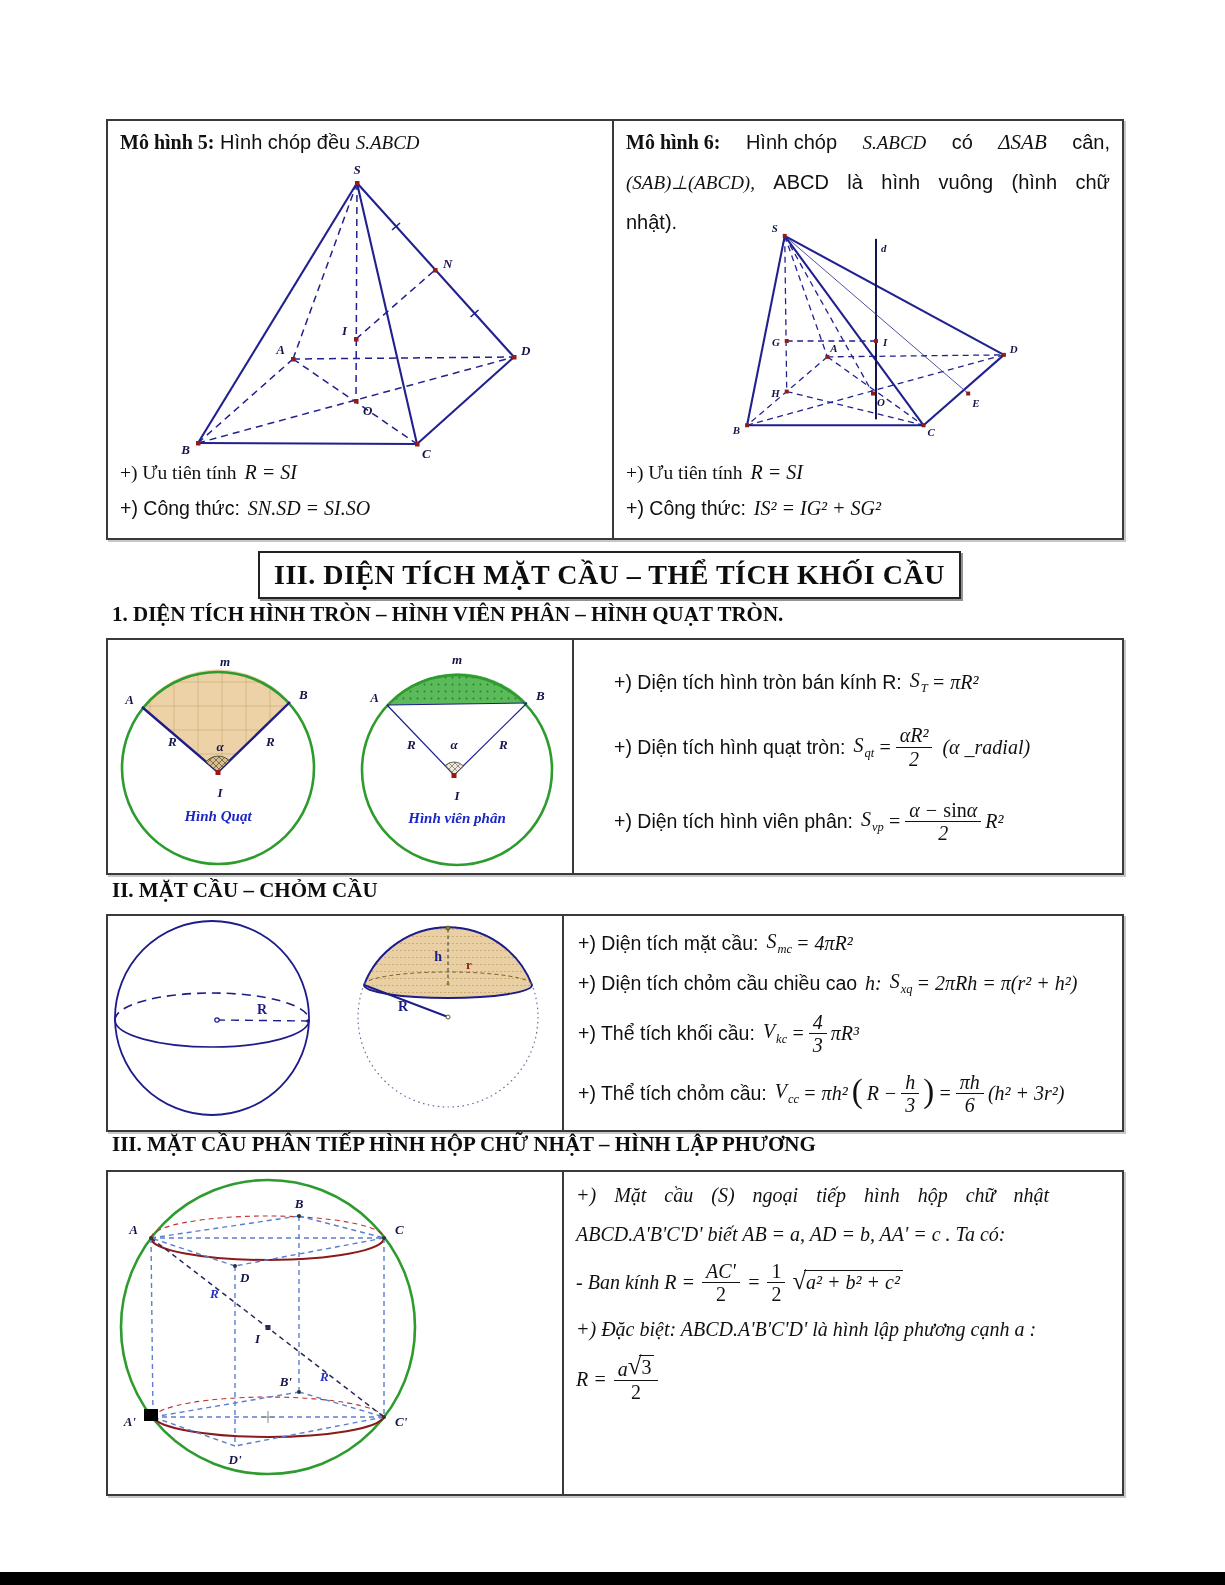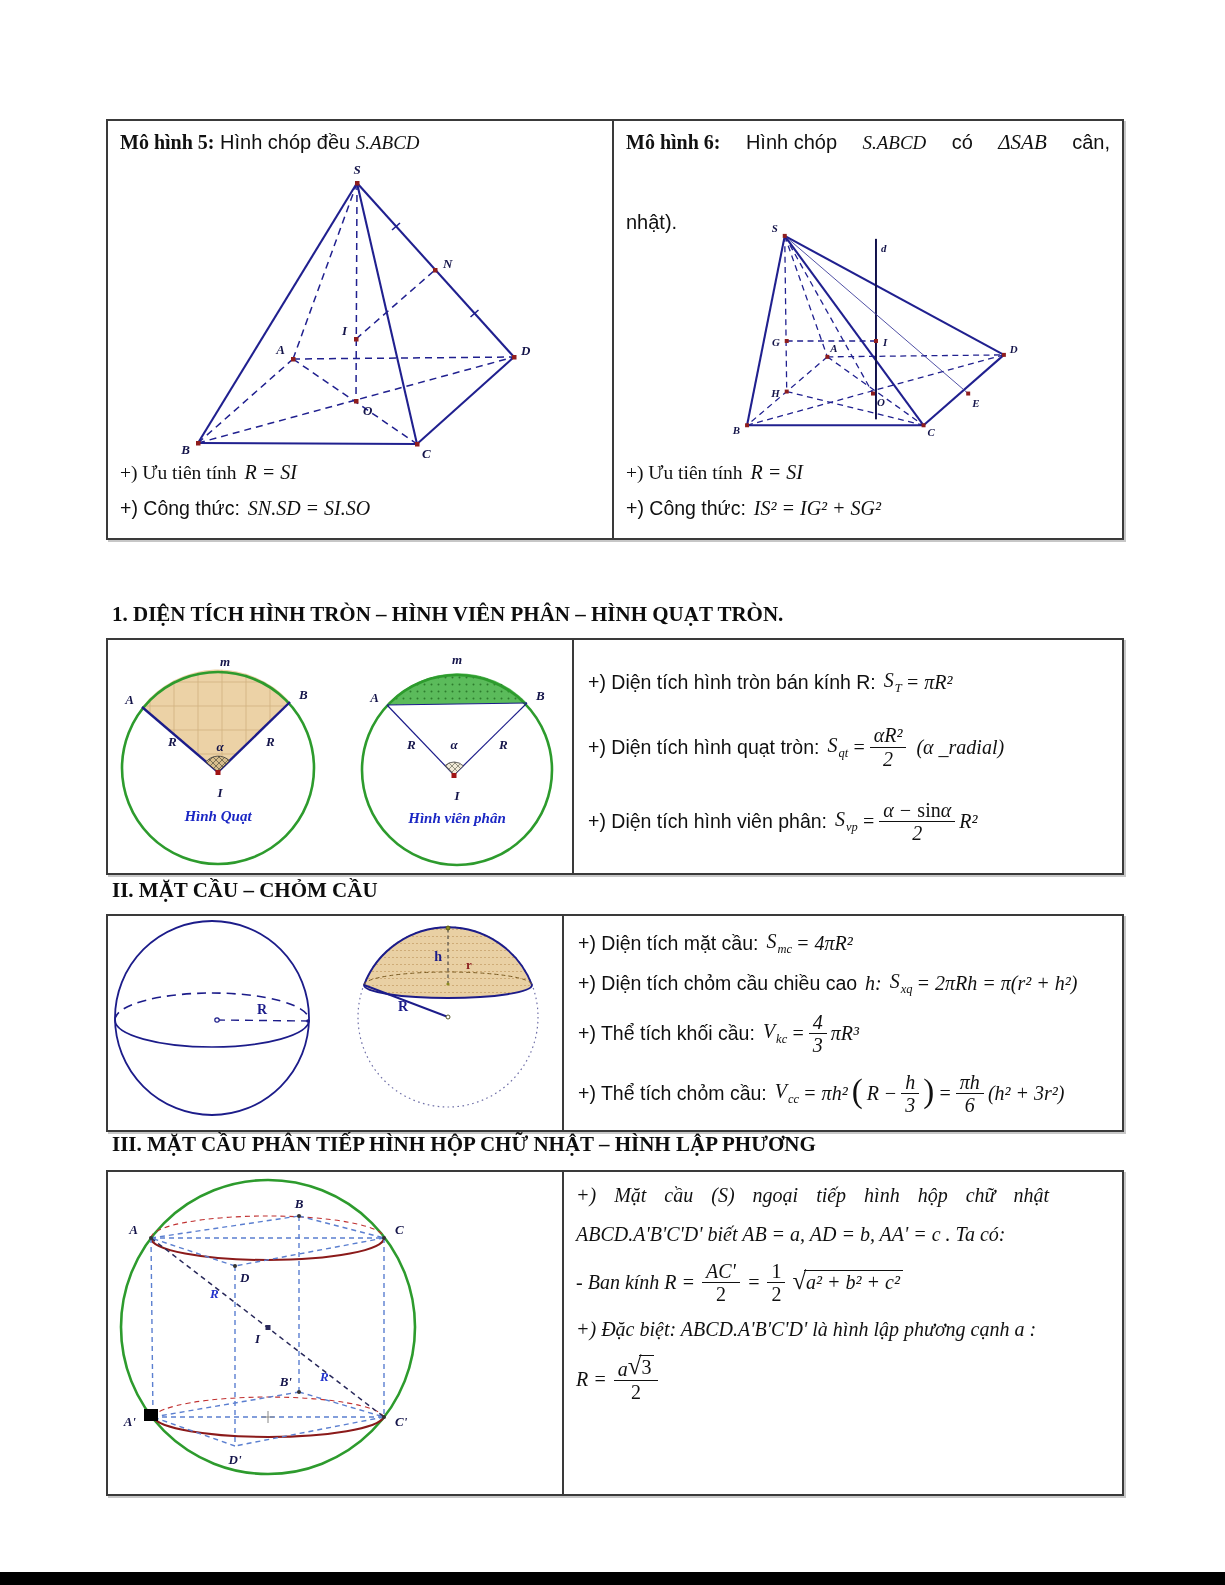--- a/index.html
+++ b/index.html
@@ -121,20 +121,29 @@
 
     <div class="cell" style="left:506px;width:508px;">
       <div class="jline" style="top:8px;">
         <span class="ser b">Mô hình 6:</span>
         <span class="sans">Hình chóp</span>
         <span class="ser it" style="font-size:19px;">S.ABCD</span>
         <span class="sans">có</span>
         <span class="ser it" style="font-size:21px;">ΔSAB</span>
         <span class="sans">cân,</span>
       </div>
+      <div class="jline" style="top:48px;">
+        <span class="ser it" style="font-size:19px;">(SAB)⊥(ABCD),</span>
+        <span class="sans">ABCD</span>
+        <span class="sans">là</span>
+        <span class="sans">hình</span>
+        <span class="sans">vuông</span>
+        <span class="sans">(hình</span>
+        <span class="sans">chữ</span>
+      </div>
       <div style="position:absolute;left:12px;top:90px;font-size:20px;" class="sans">nhật).</div>
 
       <svg style="left:86px;top:100px;" width="345" height="238" viewBox="0 0 345 240">
         <g stroke="#20208f" stroke-width="2.1" fill="none">
           <path d="M84 15 L46 206"></path>
             <path d="M84 15 L224 206"></path>
             <path d="M84 15 L305 135"></path>
           <path d="M46 206 L224 206"></path>
             <path d="M224 206 L305 135"></path>
         </g>
@@ -180,20 +189,21 @@
         <span class="flabel ser">+) Ưu tiên tính</span>
         <span class="math">R = SI</span>
       </div>
       <div class="frow-abs" style="top:376px;">
         <span class="flabel sans">+) Công thức:</span>
         <span class="math">IS² = IG² + SG²</span>
       </div>
     </div>
   </div>
 
+  <div class="main-title">III. DIỆN TÍCH MẶT CẦU – THỂ TÍCH KHỐI CẦU</div>
 
   <div class="sec-head" style="top:602px;">1. DIỆN TÍCH HÌNH TRÒN – HÌNH VIÊN PHÂN – HÌNH QUẠT TRÒN.</div>
 
   <div class="tbl" style="left:106px;top:638px;width:1014px;height:233px;">
     <div class="vdiv" style="left:464px;"></div>
 
     <div class="cell" style="left:0;width:464px;">
 
       <svg style="left:6px;top:6px;" width="224" height="221" viewBox="0 0 224 221">
         <defs>
@@ -248,21 +258,21 @@
         <text x="35" y="56" text-anchor="end">A</text>
         <text x="192" y="54">B</text>
         <text x="63" y="103">R</text>
         <text x="155" y="103">R</text>
         <text x="110" y="103" text-anchor="middle" fill="#1b27c4">α</text>
         <text x="113" y="154" text-anchor="middle">I</text>
         <text x="113" y="177" text-anchor="middle" class="cap">Hình viên phân</text>
       </svg>
     </div>
 
-    <div class="rows-col" style="left:466px;right:0;border-radius:21px;">
+    <div class="rows-col" style="left:492px;right:0;border-radius:21px;">
       <div class="frow">
         <span class="flabel">+) Diện tích hình tròn bán kính R:</span>
         <span class="math">
           <span><span>S</span><sub>T</sub></span>
           <span>= πR²</span>
         </span>
       </div>
       <div class="frow">
         <span class="flabel">+) Diện tích hình quạt tròn:</span>
         <span class="math">

